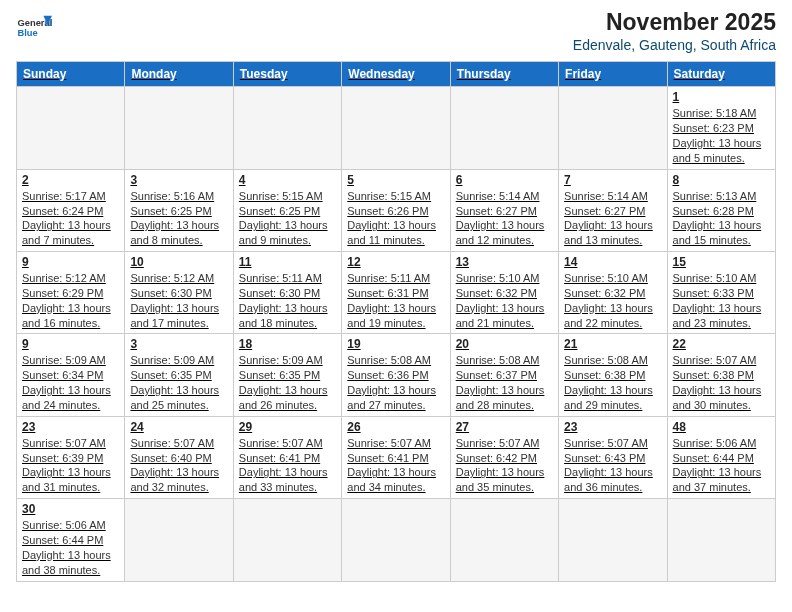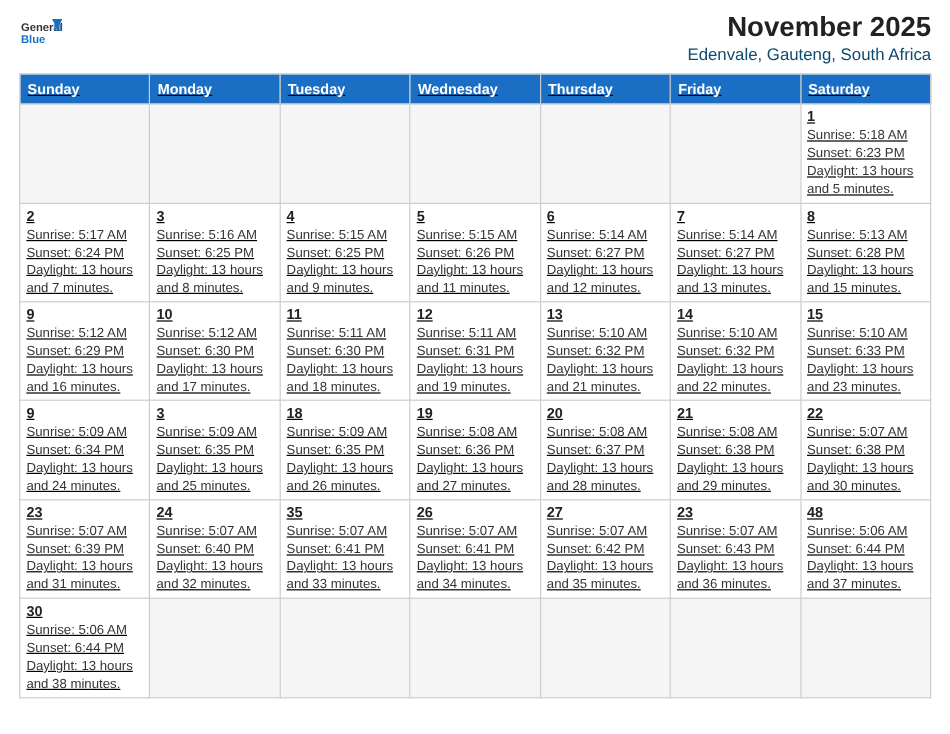--- a/index.html
+++ b/index.html
@@ -223,21 +223,21 @@
         <tr>
           <td>
             <span class="day-number">23</span>
             <div class="day-info">Sunrise: 5:07 AM<br>Sunset: 6:39 PM<br>Daylight: 13 hours<br>and 31 minutes.</div>
           </td>
           <td>
             <span class="day-number">24</span>
             <div class="day-info">Sunrise: 5:07 AM<br>Sunset: 6:40 PM<br>Daylight: 13 hours<br>and 32 minutes.</div>
           </td>
           <td>
-            <span class="day-number">35</span>
+            <span class="day-number">29</span>
             <div class="day-info">Sunrise: 5:07 AM<br>Sunset: 6:41 PM<br>Daylight: 13 hours<br>and 33 minutes.</div>
           </td>
           <td>
             <span class="day-number">26</span>
             <div class="day-info">Sunrise: 5:07 AM<br>Sunset: 6:41 PM<br>Daylight: 13 hours<br>and 34 minutes.</div>
           </td>
           <td>
             <span class="day-number">27</span>
             <div class="day-info">Sunrise: 5:07 AM<br>Sunset: 6:42 PM<br>Daylight: 13 hours<br>and 35 minutes.</div>
           </td>

